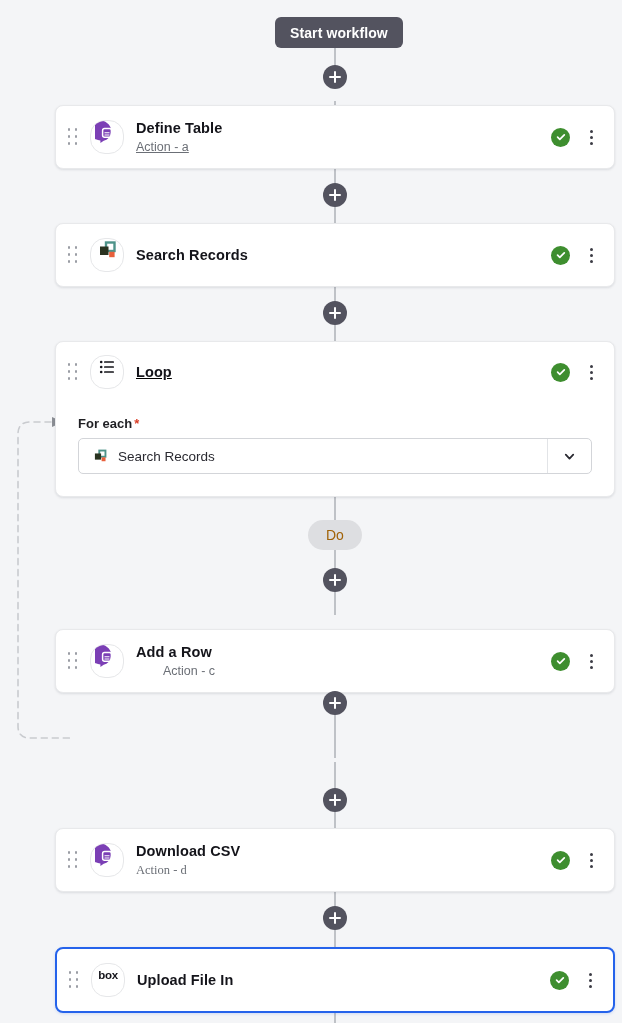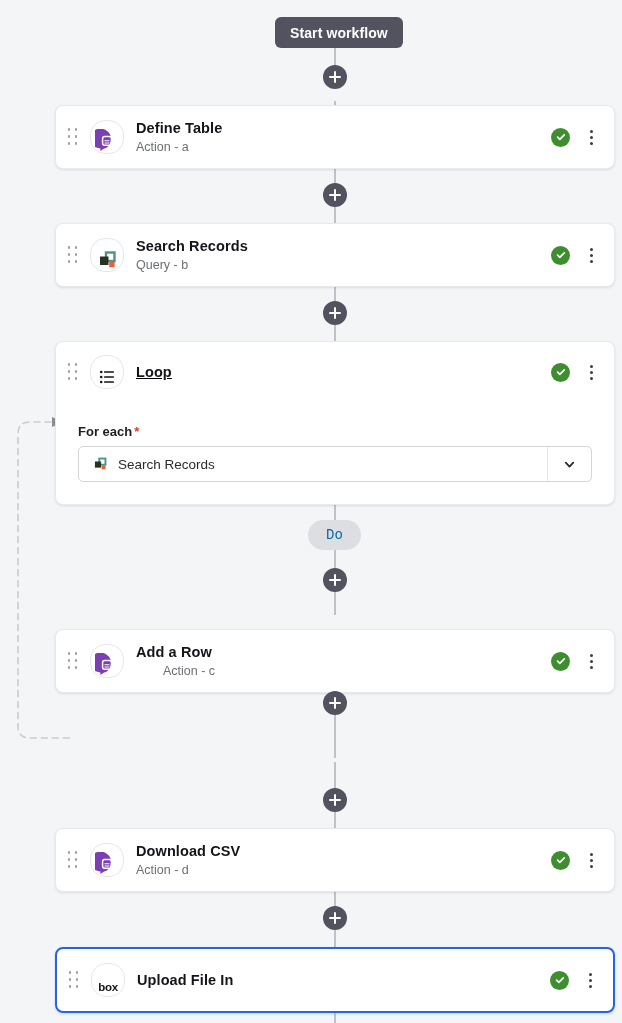--- a/index.html
+++ b/index.html
@@ -82,27 +82,26 @@
 
   
   .gray-pill {
     position: absolute;
     height: 30px;
     padding: 0 18px;
     display: flex;
     align-items: center;
     justify-content: center;
     background: #DDDEE1;
-    color: #0369a1;
+    color: #a16207;
     border-radius: 15px;
     font-size: 14px;
     z-index: 3;
     white-space: nowrap;
     cursor: pointer;
-    font-family: Liberation Mono, monospace;
   }
 
   
   .card {
     position: absolute;
     left: 55px;
     width: 560px;
     background: #FFFFFF;
     border-radius: 8px;
     border: 1px solid #E8E9EB;
@@ -144,21 +143,21 @@
     border-radius: 50%;
   }
 
   .app-icon {
     width: 34px;
     height: 34px;
     border-radius: 15px;
     border: 1px solid #E6E7E9;
     background: #FFFFFF;
     display: flex;
-    align-items: flex-end;
+    align-items: flex-start;
     justify-content: center;
     margin-right: 12px;
     flex: 0 0 auto;
     overflow: hidden;
   }
 
   .card-text { flex: 1 1 auto; min-width: 0; }
   .card-title {
     font-size: 14.5px;
     font-weight: bold;
@@ -200,21 +199,20 @@
     background: #3C3C45; display: block;
   }
 
   
   .loop-body { padding: 14px 22px 22px 22px; }
   .field-label {
     font-size: 13px;
     font-weight: bold;
     color: #1F1F23;
     margin-bottom: 7px;
-    margin-top: 8px;
   }
   .req { color: #D93B24; font-weight: bold; margin-left: 2px; }
 
   .select-box {
     display: flex;
     align-items: center;
     height: 36px;
     background: #FFFFFF;
     border: 1px solid #D3D5D9;
     border-radius: 5px;
@@ -286,21 +284,21 @@
       </span>
       <span class="app-icon">
         <svg width="24" height="24" viewBox="0 0 24 24">
           <path d="M12 2a10 10 0 1 0-6.6 17.5V22l3.3-2.3A10 10 0 0 0 12 2z" fill="#7B3FB5"></path>
           <rect x="7.6" y="7.4" width="8.8" height="8.8" rx="2" fill="none" stroke="#FFFFFF" stroke-width="1.5"></rect>
           <path d="M9.9 11.8h4.2M9.9 14h4.2" stroke="#FFFFFF" stroke-width="1.1" stroke-linecap="round"></path>
         </svg>
       </span>
       <span class="card-text">
         <span class="card-title">Define Table</span>
-        <span class="card-sub" style="display:block;">Action - a</span>
+        <span class="card-sub" style="display:block;text-decoration:underline;">Action - a</span>
       </span>
       <span class="status-ok">
         <svg width="12" height="12" viewBox="0 0 12 12">
             <path d="M2.6 6.2 L4.8 8.3 L9.3 3.8" fill="none" stroke="#FFFFFF" stroke-width="1.7" stroke-linecap="round" stroke-linejoin="round"></path>
           </svg>
       </span>
       <span class="kebab">
           <i></i>
           <i></i>
           <i></i>
@@ -320,21 +318,20 @@
       </span>
       <span class="app-icon">
         <svg width="22" height="22" viewBox="0 0 22 22">
           <rect x="10" y="3.5" width="8.5" height="8.5" fill="none" stroke="#4E9389" stroke-width="2.4"></rect>
           <rect x="4" y="7.5" width="8.5" height="8.5" fill="#2A3320"></rect>
           <rect x="13.2" y="12.8" width="5.4" height="5.4" fill="#E8603C"></rect>
         </svg>
       </span>
       <span class="card-text">
         <span class="card-title">Search Records</span>
-        <span class="card-sub" style="display:block;">Query - b</span>
       </span>
       <span class="status-ok">
         <svg width="12" height="12" viewBox="0 0 12 12">
             <path d="M2.6 6.2 L4.8 8.3 L9.3 3.8" fill="none" stroke="#FFFFFF" stroke-width="1.7" stroke-linecap="round" stroke-linejoin="round"></path>
           </svg>
       </span>
       <span class="kebab">
           <i></i>
           <i></i>
           <i></i>
@@ -446,21 +443,21 @@
       </span>
       <span class="app-icon">
         <svg width="24" height="24" viewBox="0 0 24 24">
           <path d="M12 2a10 10 0 1 0-6.6 17.5V22l3.3-2.3A10 10 0 0 0 12 2z" fill="#7B3FB5"></path>
           <rect x="7.6" y="7.4" width="8.8" height="8.8" rx="2" fill="none" stroke="#FFFFFF" stroke-width="1.5"></rect>
           <path d="M9.9 11.8h4.2M9.9 14h4.2" stroke="#FFFFFF" stroke-width="1.1" stroke-linecap="round"></path>
         </svg>
       </span>
       <span class="card-text">
         <span class="card-title">Download CSV</span>
-        <span class="card-sub" style="display:block;">Action - d</span>
+        <span class="card-sub" style="display:block;font-family:Liberation Serif, serif;">Action - d</span>
       </span>
       <span class="status-ok">
         <svg width="12" height="12" viewBox="0 0 12 12">
             <path d="M2.6 6.2 L4.8 8.3 L9.3 3.8" fill="none" stroke="#FFFFFF" stroke-width="1.7" stroke-linecap="round" stroke-linejoin="round"></path>
           </svg>
       </span>
       <span class="kebab">
           <i></i>
           <i></i>
           <i></i>

